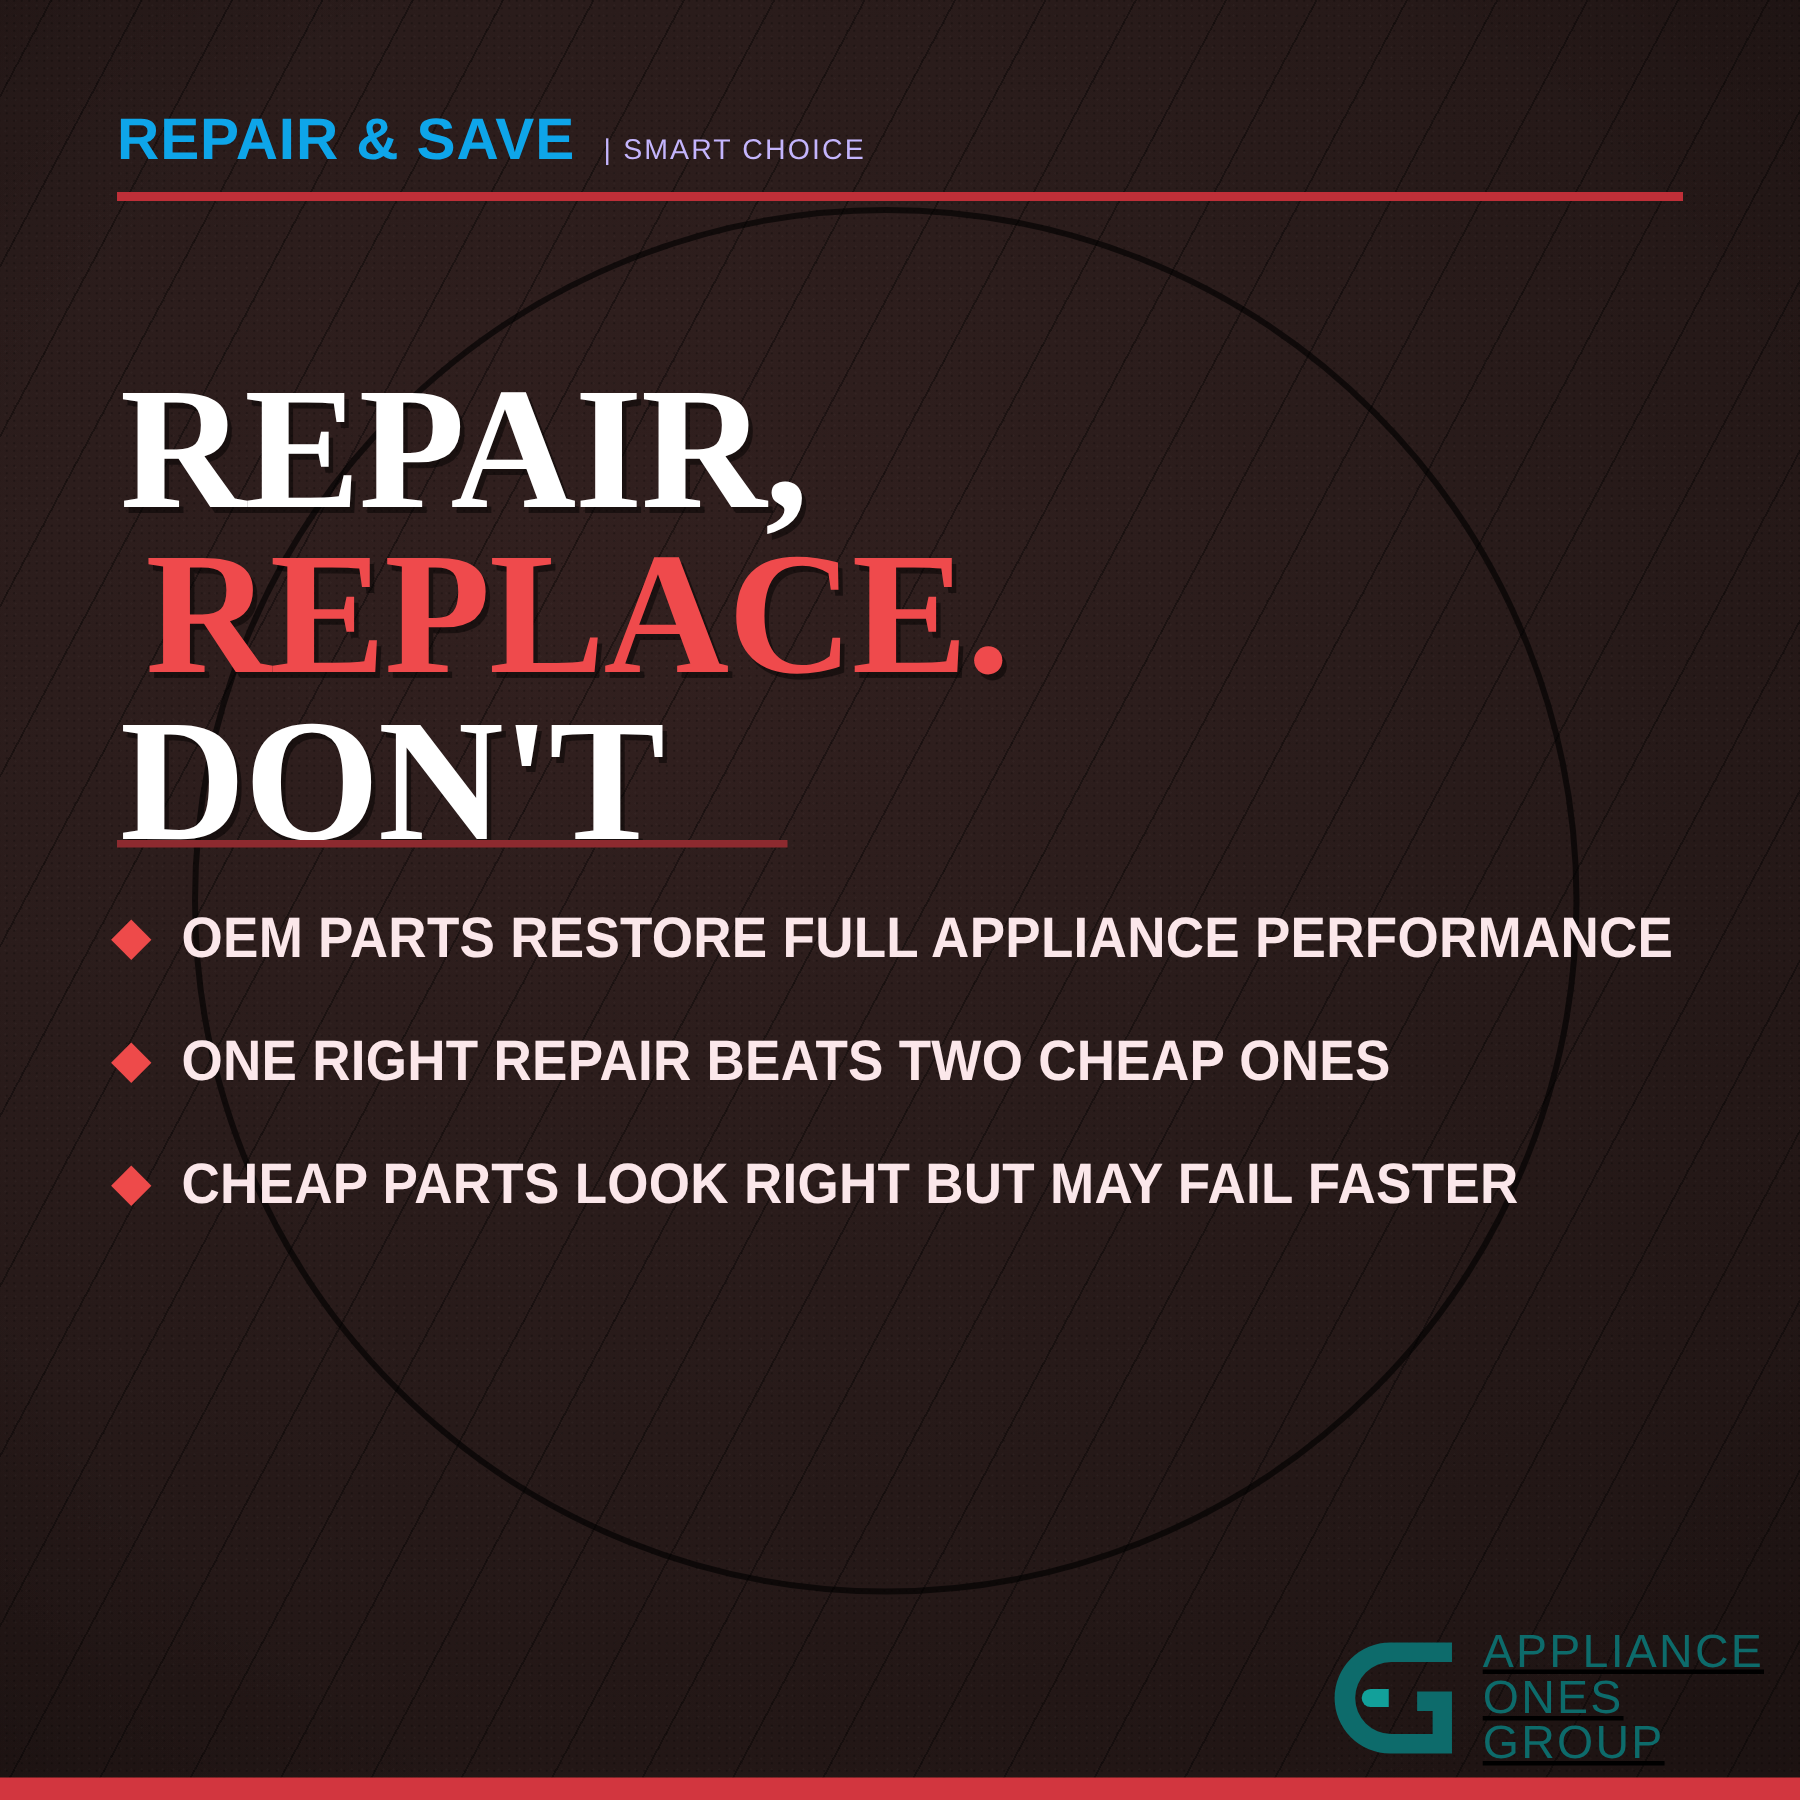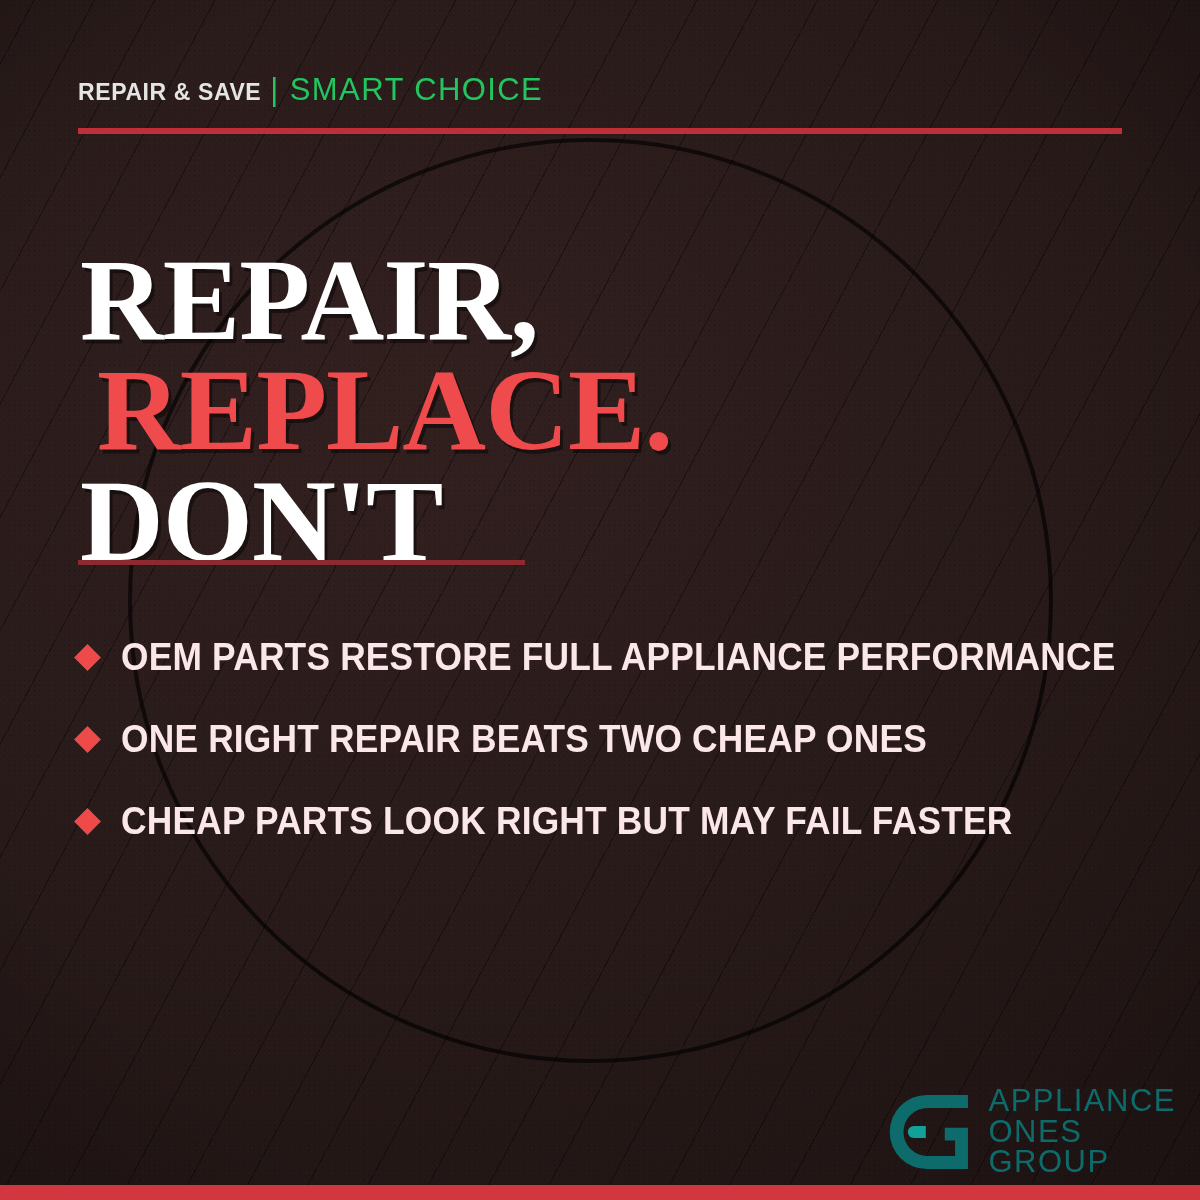--- a/index.html
+++ b/index.html
@@ -77,31 +77,31 @@
 
   
   .kicker {
     position: absolute;
     left: 78px;
     top: 74px;
     white-space: nowrap;
     line-height: 1;
   }
   .kicker-main {
-    font-size: 23px;
+    font-size: 39px;
     font-weight: bold;
     letter-spacing: 0.6px;
-    color: #e5e5e5;
+    color: #0ea5e9;
   }
   .kicker-sub {
-    font-size: 31px;
+    font-size: 19px;
     font-weight: normal;
     letter-spacing: 1.4px;
-    color: #22c55e;
-    margin-left: 9px;
+    color: #c4b5fd;
+    margin-left: 19px;
   }
 
   .rule-top {
     position: absolute;
     left: 78px;
     top: 128px;
     width: 1044px;
     height: 6px;
     background: #bf2f38;
   }
@@ -131,21 +131,21 @@
     top: 560px;
     width: 447px;
     height: 5px;
     background: #8d2a2f;
   }
 
   
   .bullets {
     position: absolute;
     left: 78px;
-    top: 616px;
+    top: 585px;
     width: 1070px;
   }
   .bullet-row {
     display: flex;
     align-items: center;
     height: 82px;
   }
   .bullet-diamond {
     width: 19px;
     height: 19px;
@@ -176,20 +176,21 @@
   }
   .logo-mark {
     width: 86px;
     height: 86px;
     flex: 0 0 auto;
     display: block;
   }
   .logo-words {
     display: block;
     line-height: 0.99;
+    text-decoration: underline;
   }
   .logo-word {
     display: block;
     font-family: "Liberation Sans", sans-serif;
     font-size: 31px;
     font-weight: normal;
     letter-spacing: 1.5px;
     color: #0d6b6b;
   }
 

